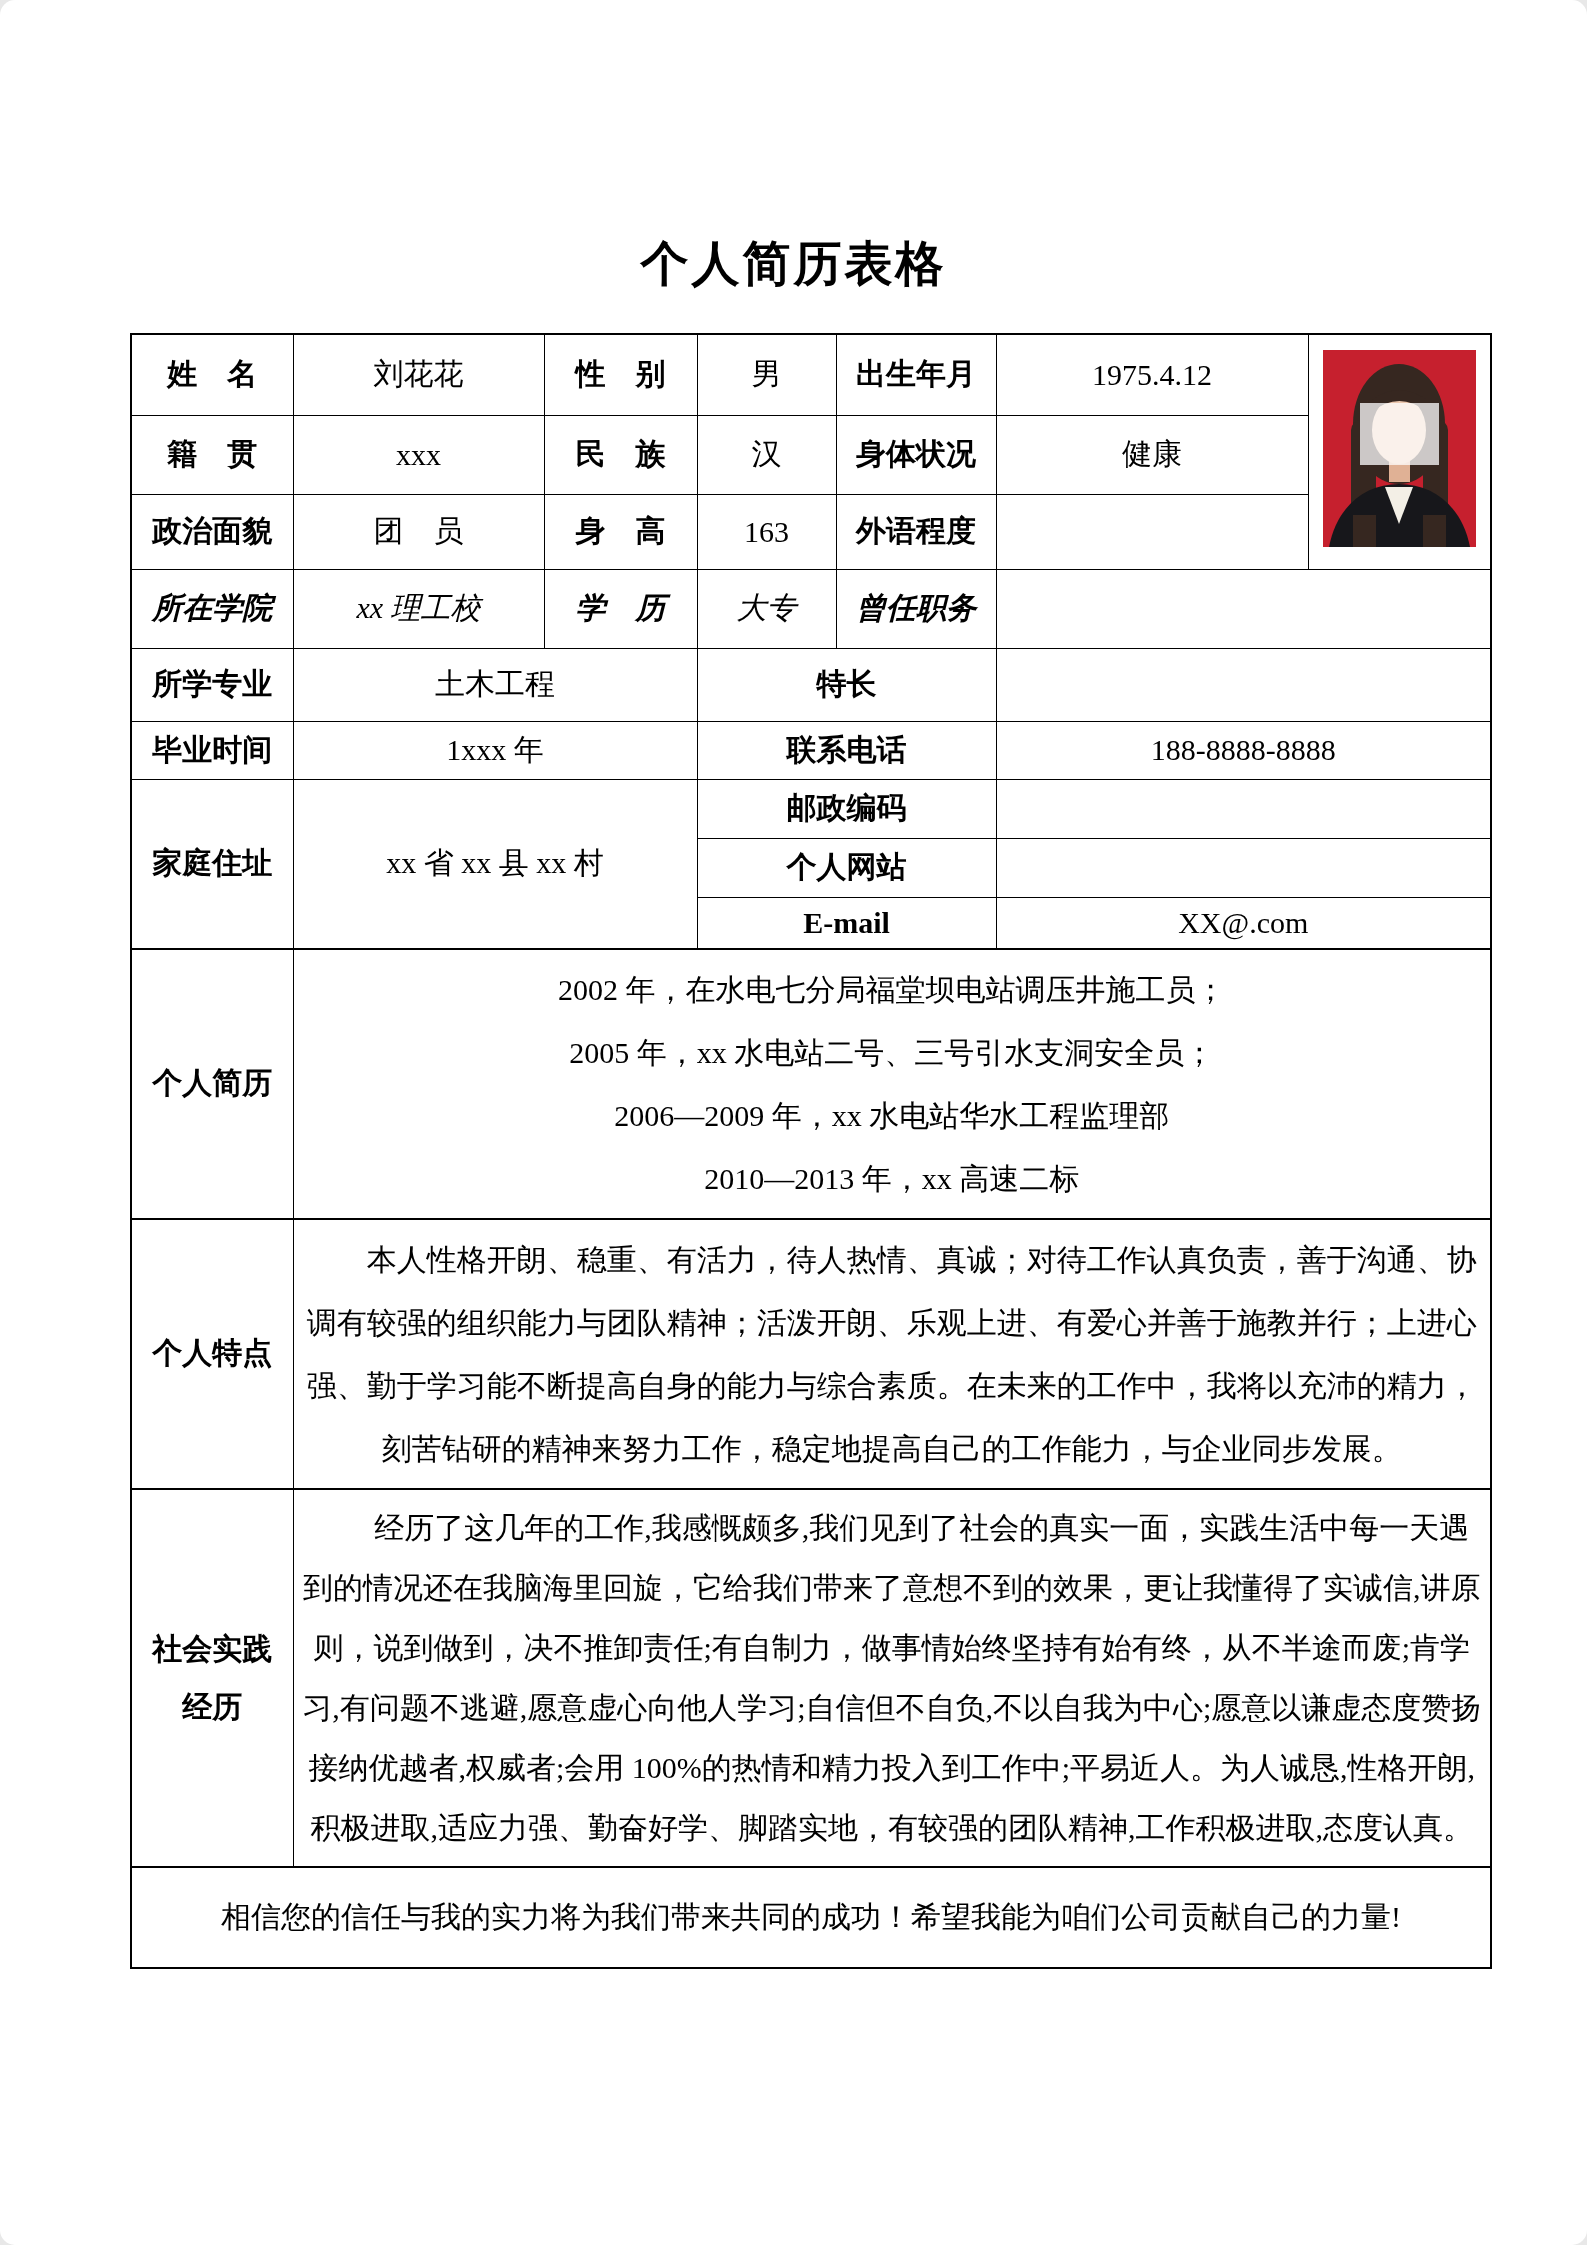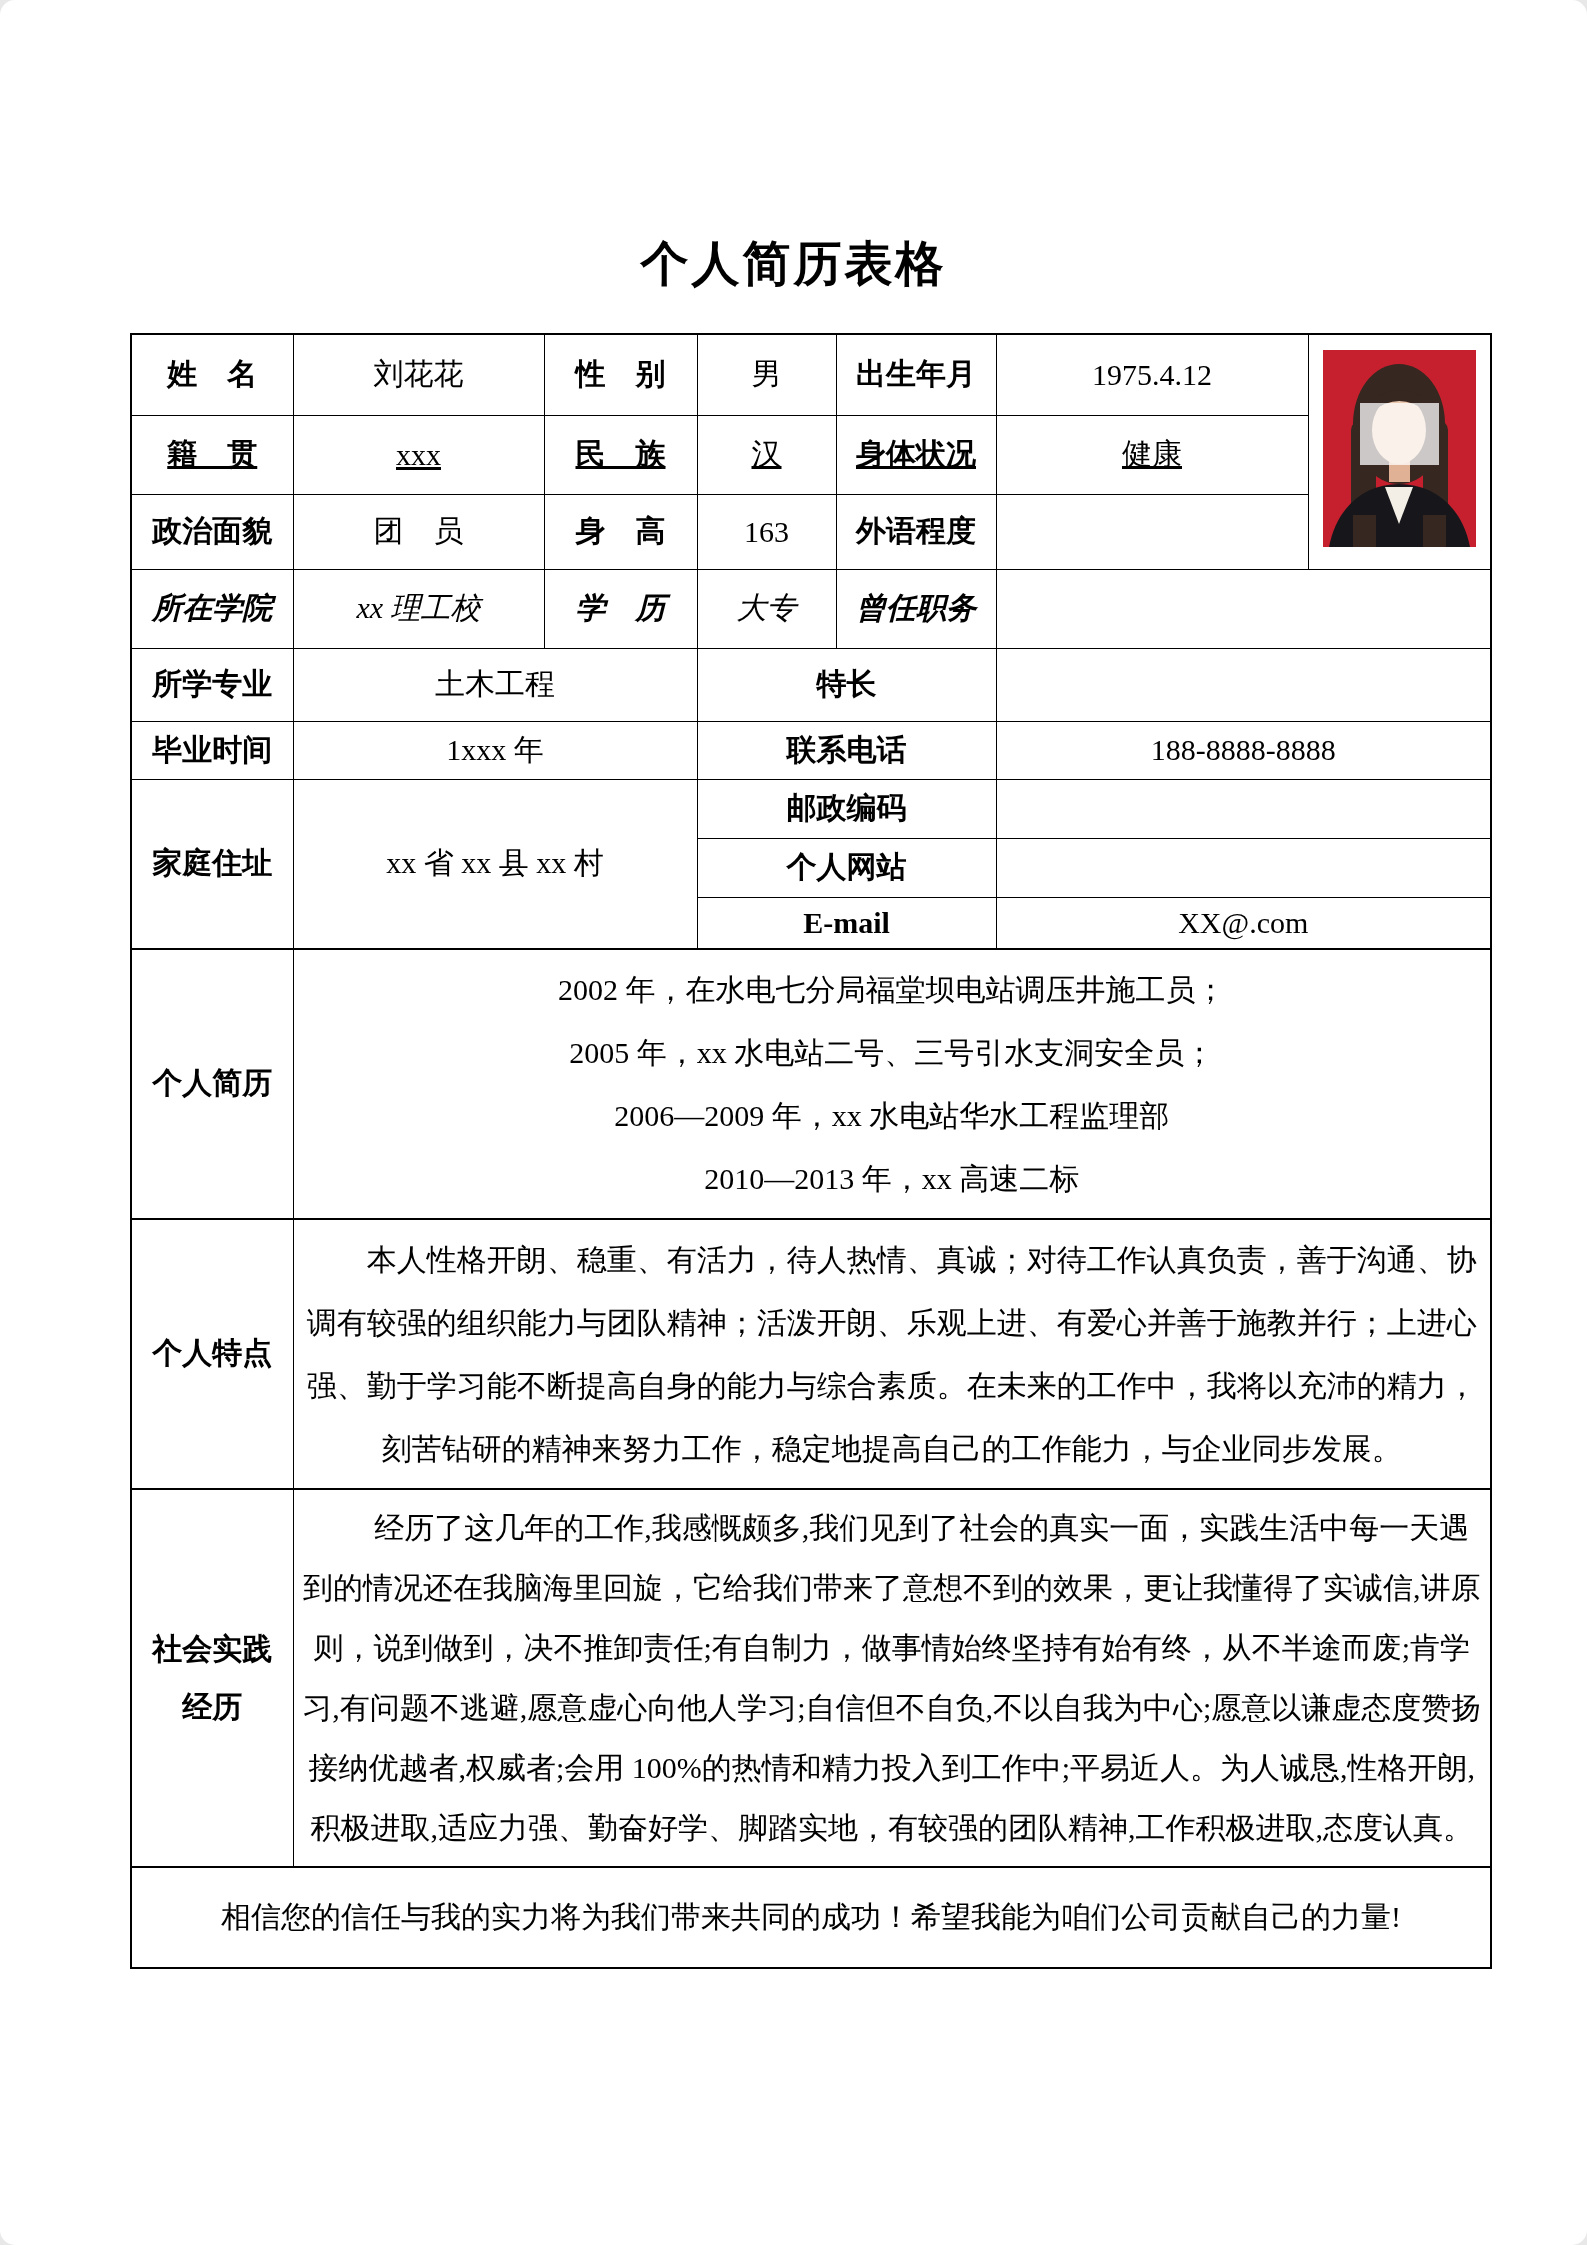--- a/index.html
+++ b/index.html
@@ -32,21 +32,21 @@
   }
   table.resume td{
     border:1px solid #000;
     vertical-align:middle;
     text-align:center;
     padding:8px;
     overflow:hidden;
   }
   td.lab{font-weight:bold;}
   td.val-left{text-align:left;padding-left:22px;}
-  tr.r1{height:81px;} tr.r2{height:79px;text-decoration:underline;} tr.r3{height:75px;} tr.r4{height:79px;font-style:italic;}
+  tr.r1{height:81px;} tr.r2{height:79px;} tr.r3{height:75px;} tr.r4{height:79px;font-style:italic;}
   tr.r5{height:73px;margin-left:15px;} tr.r6{height:55px;}
   tr.r7a{height:59px;} tr.r7b{height:59px;} tr.r7c{height:51px;}
   tr.r8{height:259px;} tr.r9{height:255px;} tr.r10{height:364px;} tr.r11{height:101px;margin-left:16px;}
   tr.sec td{border-top-width:2px;}
   td.photo-cell{vertical-align:top;padding-top:8px;}
   td.resume-content{
     text-align:left;
     padding-left:62px;
     line-height:63px;
     font-weight:normal;

